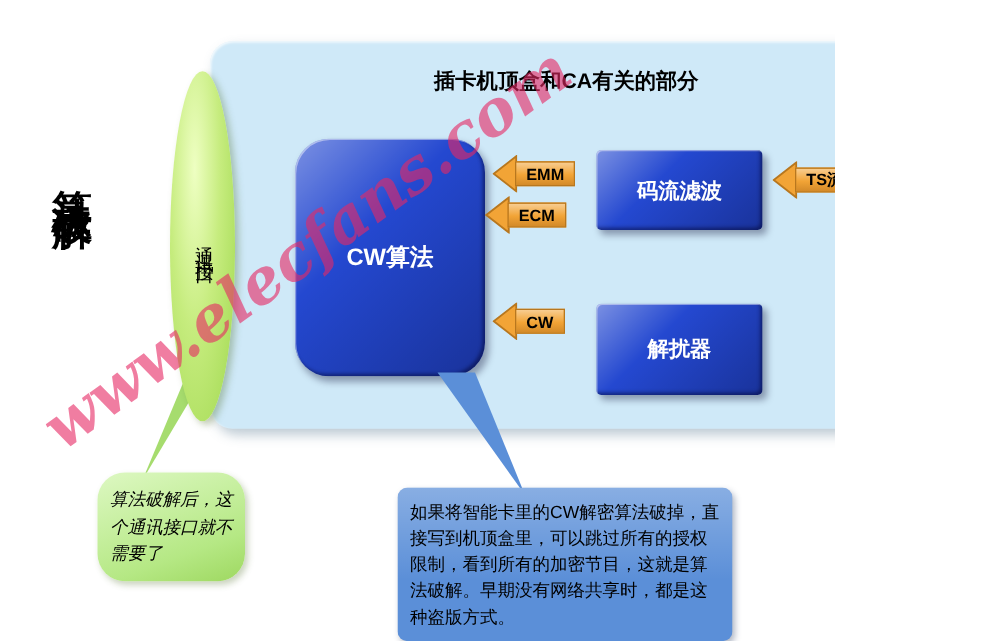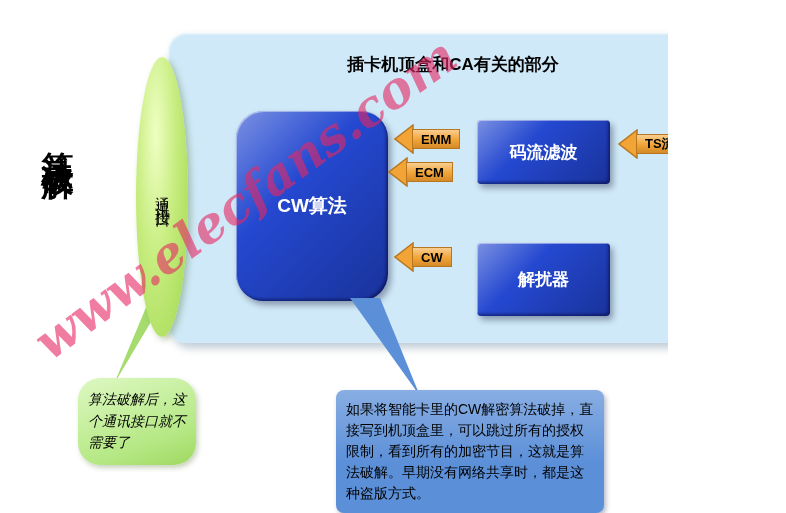--- a/index.html
+++ b/index.html
@@ -72,21 +72,21 @@
   .callout{position:absolute;z-index:4;color:#000;}
   .green-callout{
     left:78px;top:378px;width:98px;padding:11px 10px;
     background:linear-gradient(160deg,#ddf8c2 0%,#b5e884 70%,#9ed860 100%);
     border-radius:22px;font-size:14px;line-height:1.55;
     box-shadow:2px 3px 5px rgba(80,110,40,.3);
     word-break:break-all;
     font-style:italic;
   }
   .blue-callout{
-    left:336px;top:390px;width:248px;padding:9px 10px;
+    left:318px;top:390px;width:248px;padding:9px 10px;
     background-color:var(--blue-callout-bg,#5b8fd8);
     background-image:linear-gradient(rgba(255,255,255,.28),rgba(255,255,255,0) 60%);
     border-radius:8px;font-size:14px;line-height:1.5;
     box-shadow:2px 3px 5px rgba(30,50,90,.35);
     word-break:break-all;
   }
 
   
   .watermark{
     position:absolute;left:40px;top:318px;z-index:60;pointer-events:none;

